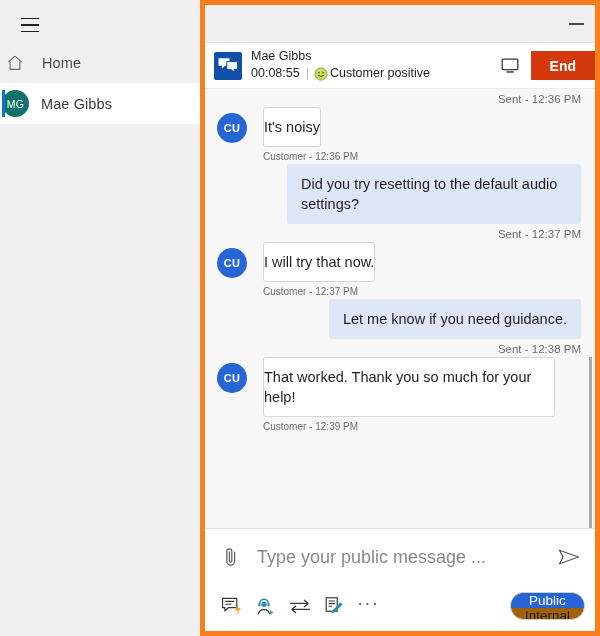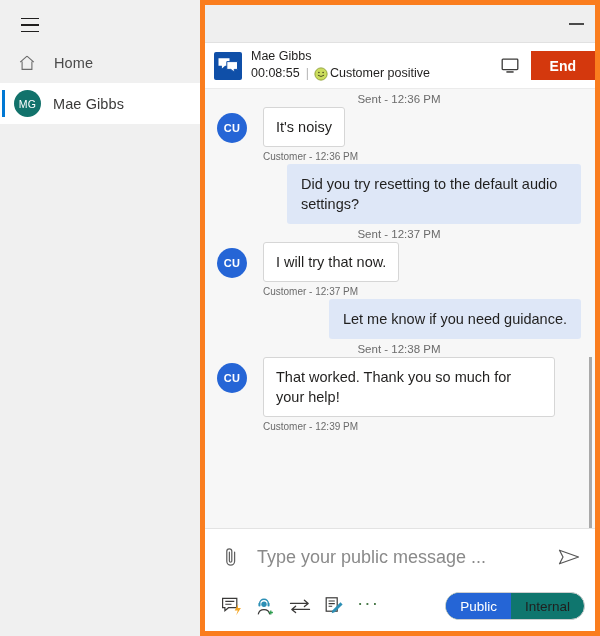--- a/index.html
+++ b/index.html
@@ -39,21 +39,21 @@
     display: block;
     width: 18px;
     height: 1.6px;
     background: #201f1e;
   }
   .nav-item {
     position: relative;
     display: flex;
     align-items: center;
     height: 41px;
-    padding-left: 12px;
+    padding-left: 0;
     box-sizing: border-box;
     cursor: pointer;
   }
   .nav-item.home { top: 42px; }
   .nav-item.active {
     top: 42px;
     background: #ffffff;
   }
   .nav-accent {
     position: absolute;
@@ -194,21 +194,21 @@
   
   .transcript {
     flex: 1 1 auto;
     background: #f7f7f7;
     position: relative;
     overflow: hidden;
     padding: 0 12px 0 12px;
     border-top: 1px solid #ebebeb;
   }
   .stamp-right {
-    text-align: center;
+    text-align: right;
     font-size: 11.5px;
     color: #6b6b6b;
     padding: 4px 2px 2px 0;
   }
   .stamp-left {
     font-size: 10px;
     color: #6b6b6b;
     padding: 4px 0 2px 46px;
   }
   .msg-row {
@@ -225,21 +225,21 @@
     font-weight: bold;
     display: flex;
     align-items: center;
     justify-content: center;
     flex: none;
     margin-top: 6px;
     letter-spacing: 0.3px;
   }
   .bubble {
     border-radius: 3px;
-    padding: 9px 12px;
+    padding: 9px 0;
     font-size: 14.5px;
     line-height: 1.38;
     color: #201f1e;
     max-width: 292px;
     box-sizing: border-box;
   }
   .bubble.in {
     background: #ffffff;
     border: 1px solid #d6d6d6;
     margin-left: 16px;
@@ -315,21 +315,22 @@
     padding-bottom: 8px;
     box-sizing: border-box;
   }
   .mode-toggle {
     margin-left: auto;
     display: flex;
     border-radius: 15px;
     overflow: hidden;
     height: 26px;
     border: 1px solid #cfcfcf;
-    background: #0f766e;
+    background: #a16207;
+    flex-direction: column;
   }
   .mode-opt {
     font-size: 13.5px;
     display: flex; align-items: center; justify-content: center;
     padding: 0 14px;
     cursor: pointer;
     color: #201f1e;
   }
   .mode-opt.selected {
     background: #2565d6;

